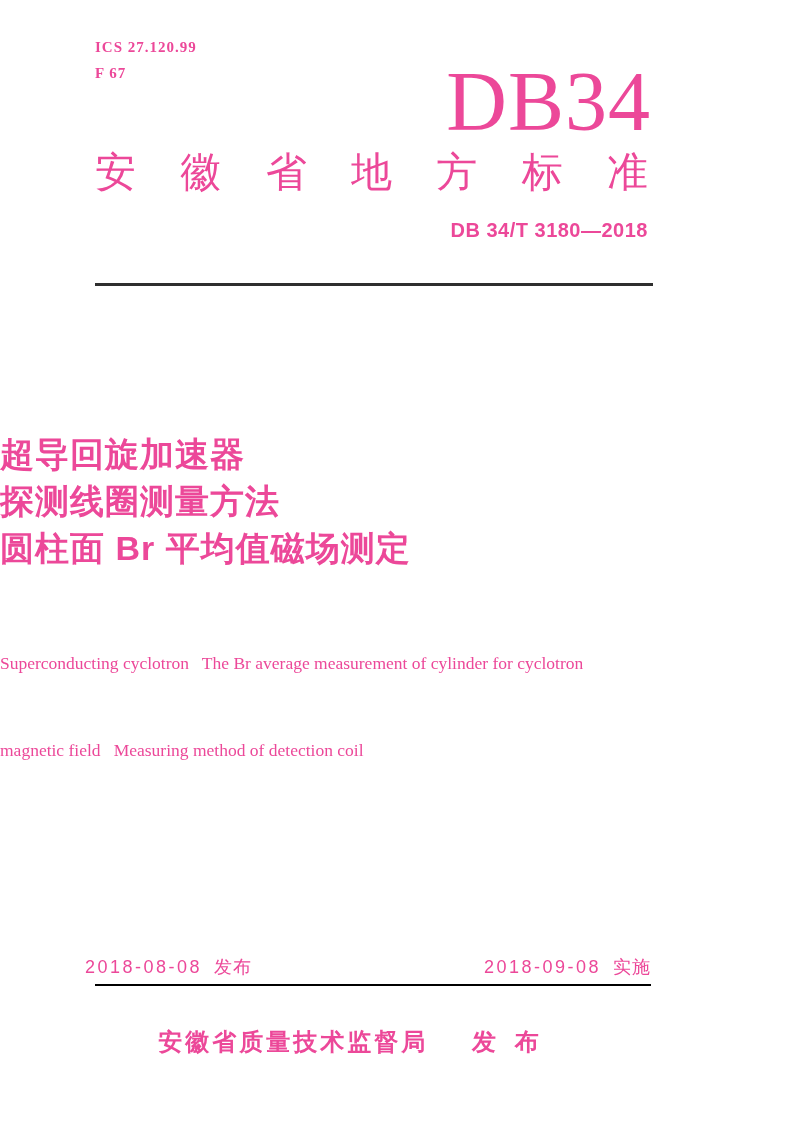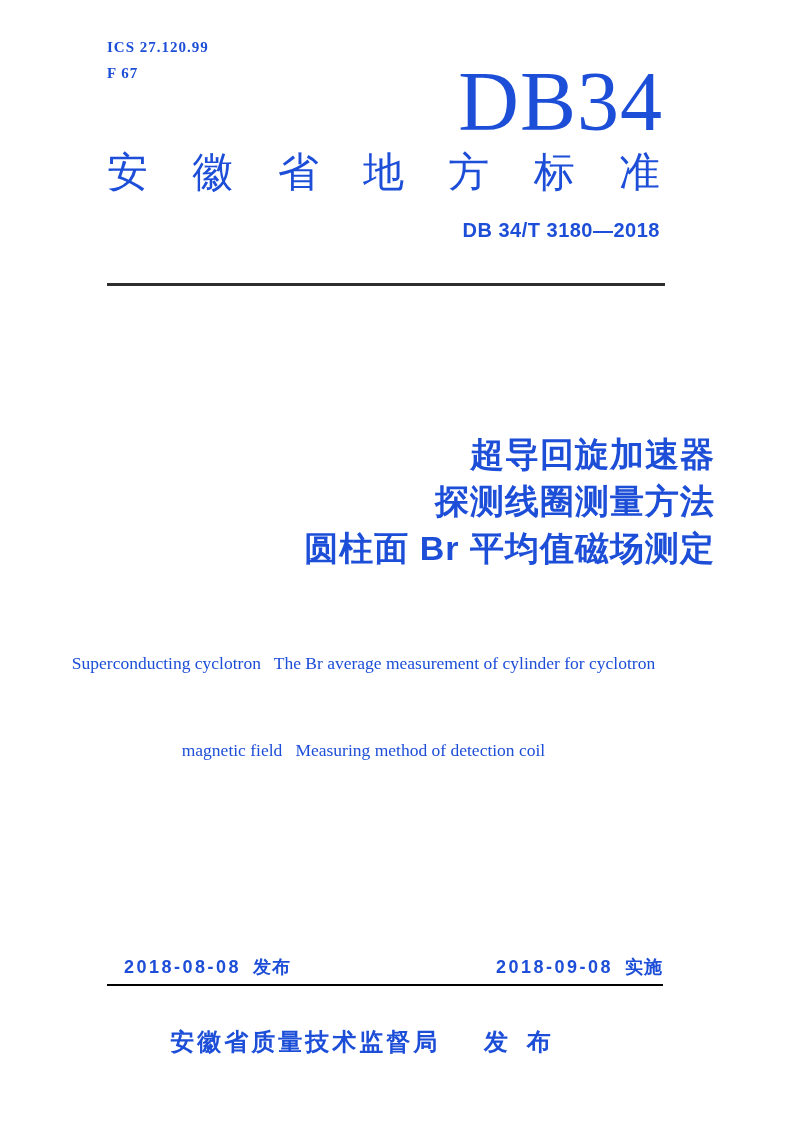--- a/index.html
+++ b/index.html
@@ -5,24 +5,23 @@
   html, body {
     margin: 0;
     padding: 0;
     background: #ffffff;
   }
   .page {
     position: relative;
     width: 703px;
     height: 1132px;
     background: #ffffff;
-    color: #1d4ed8;
+    color: #ec4899;
     font-family: "Liberation Sans", "DejaVu Sans", sans-serif;
     overflow: hidden;
-    margin-left: 12px;
   }
 
   
   .ics-block {
     position: absolute;
     left: 95px;
     top: 34px;
     font-family: "Liberation Serif", "DejaVu Serif", serif;
     font-size: 15px;
     line-height: 26px;
@@ -73,51 +72,51 @@
     top: 283px;
     border-top: 3px solid #2e2e2e;
   }
 
   
   .main-title {
     position: absolute;
     left: 0;
     right: 0;
     top: 431px;
-    text-align: right;
+    text-align: left;
     font-size: 34px;
     font-weight: bold;
     line-height: 47px;
     letter-spacing: 1px;
   }
 
   
   .english-title {
     position: absolute;
     left: 0;
     right: 0;
     top: 591px;
-    text-align: center;
+    text-align: left;
     font-family: "Liberation Serif", "DejaVu Serif", serif;
     font-size: 17.5px;
     line-height: 29px;
     white-space: pre-wrap;
   }
 
   
   .date-row {
     position: absolute;
-    left: 112px;
+    left: 85px;
     right: 52px;
     top: 955px;
     display: flex;
     justify-content: space-between;
     align-items: flex-end;
     font-size: 18px;
-    font-weight: bold;
+    font-weight: normal;
   }
   .date-row .num {
     letter-spacing: 2.5px;
   }
   .date-row .lbl {
     margin-left: 7px;
     letter-spacing: 1px;
   }
 
   .rule-bottom {

